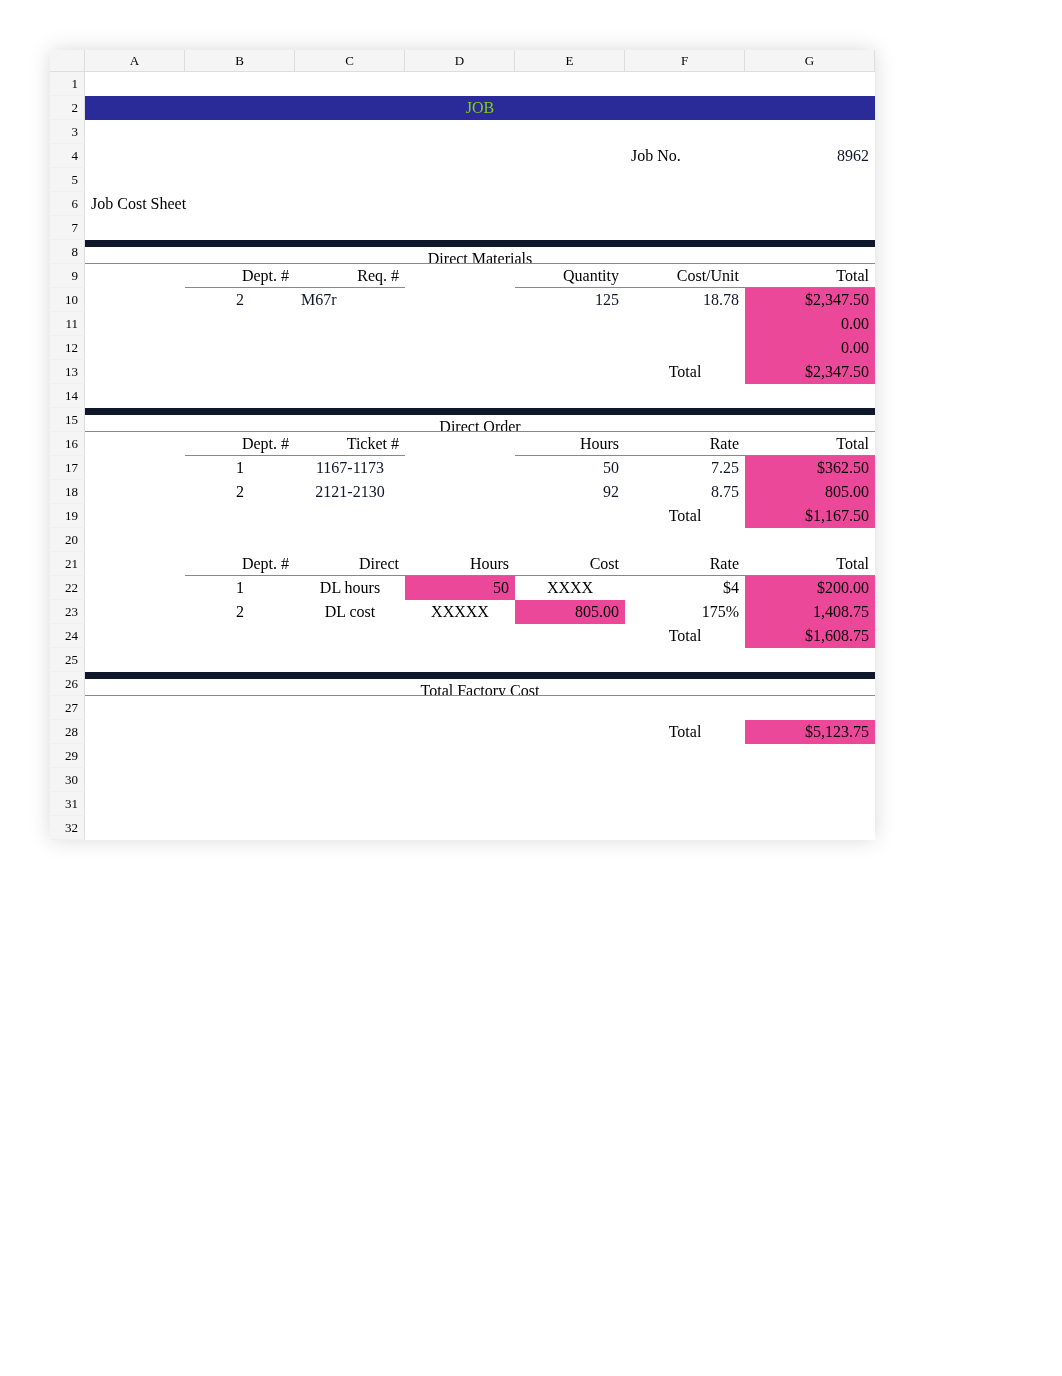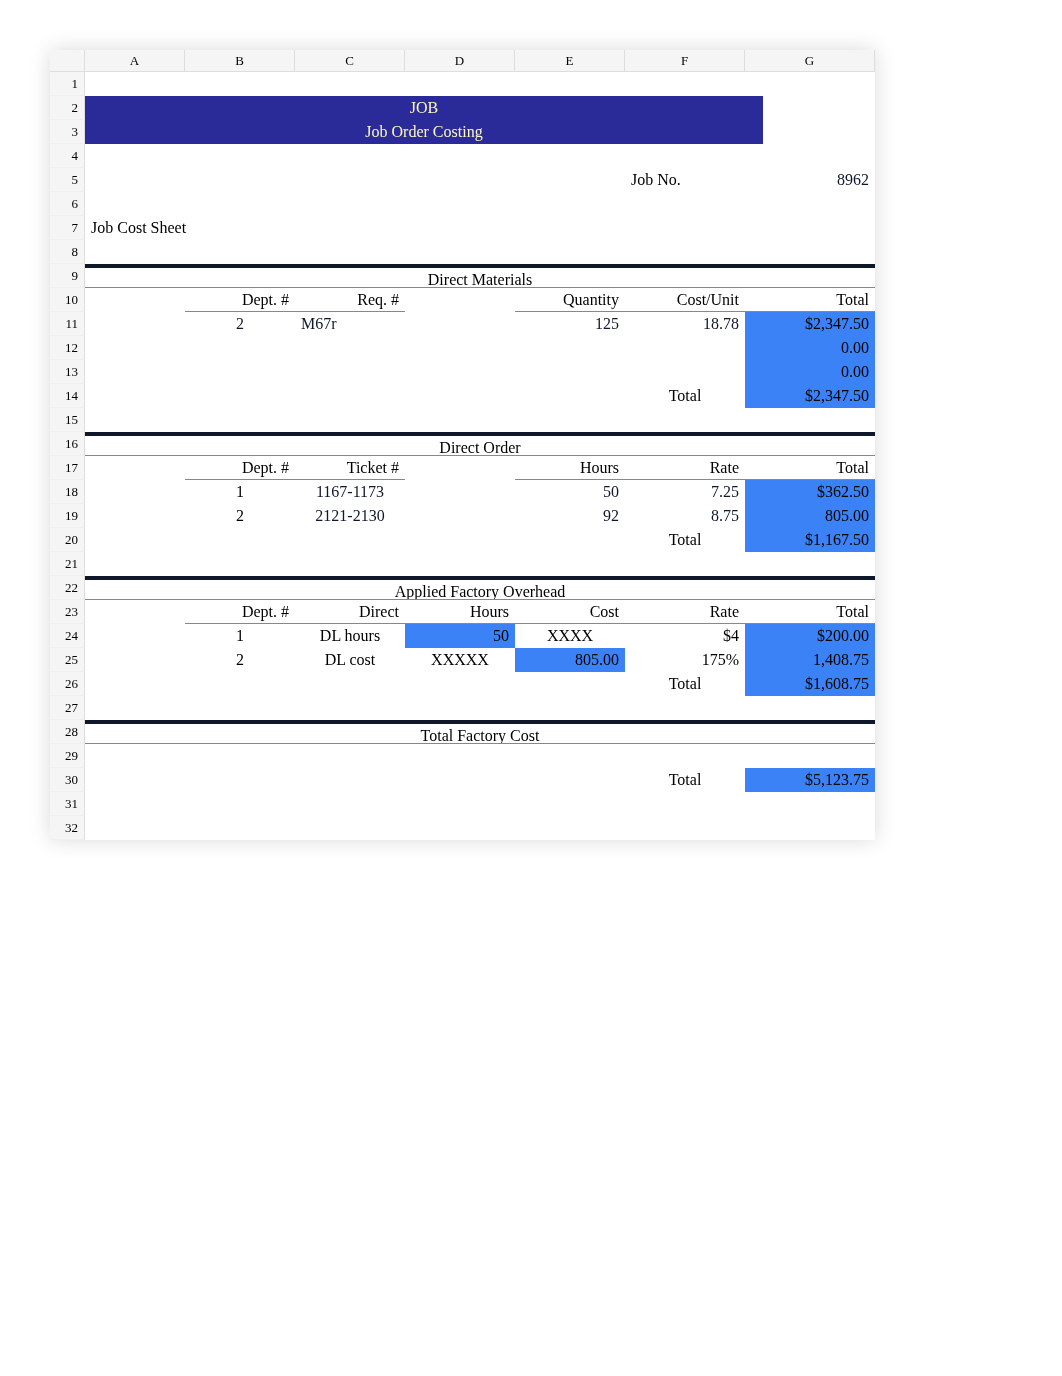--- a/index.html
+++ b/index.html
@@ -72,32 +72,32 @@
     }
     .colA { width: 100px; }
     .colB { width: 110px; }
     .colC { width: 110px; }
     .colD { width: 110px; }
     .colE { width: 110px; }
     .colF { width: 120px; }
     .colG { width: 130px; }
     .banner {
       background: #2a2a99;
-      color: #fef9c3;
+      color: #84cc16;
       text-align: center;
-      width: 678px;
+      width: 790px;
     }
     .center { text-align: center; }
     .right { text-align: right; }
     .blue { color: #0f172a; }
-    .shaded { background: #3b82f6; }
+    .shaded { background: #ec4899; }
     .section-header {
       text-align: center;
       width: 790px;
-      border-top: 4px solid #0f172a;
+      border-top: 7px solid #0f172a;
       border-bottom: 1px solid #888;
     }
     .col-title {
       text-align: right;
       border-bottom: 1px solid #888;
     }
   </style>
 </head>
 <body>
 
@@ -163,23 +163,20 @@
         <div class="cell colD"></div>
         <div class="cell colE"></div>
         <div class="cell colF"></div>
         <div class="cell colG"></div>
       </div>
 
       <div class="row">
         <div class="cell banner">JOB</div>
       </div>
 
-      <div class="row">
-        <div class="cell banner">Job Order Costing</div>
-      </div>
 
       <div class="row">
         <div class="cell colA"></div>
           <div class="cell colB"></div>
           <div class="cell colC"></div>
           <div class="cell colD"></div>
           <div class="cell colE"></div>
           <div class="cell colF"></div>
           <div class="cell colG"></div>
       </div>
@@ -330,23 +327,20 @@
       <div class="row">
           <div class="cell colA"></div>
           <div class="cell colB"></div>
           <div class="cell colC"></div>
           <div class="cell colD"></div>
           <div class="cell colE"></div>
           <div class="cell colF"></div>
           <div class="cell colG"></div>
         </div>
 
-      <div class="row">
-        <div class="cell section-header">Applied Factory Overhead</div>
-      </div>
 
       <div class="row">
         <div class="cell colA"></div>
         <div class="cell colB col-title">Dept. #</div>
         <div class="cell colC col-title">Direct</div>
         <div class="cell colD col-title">Hours</div>
         <div class="cell colE col-title">Cost</div>
         <div class="cell colF col-title">Rate</div>
         <div class="cell colG col-title">Total</div>
       </div>

